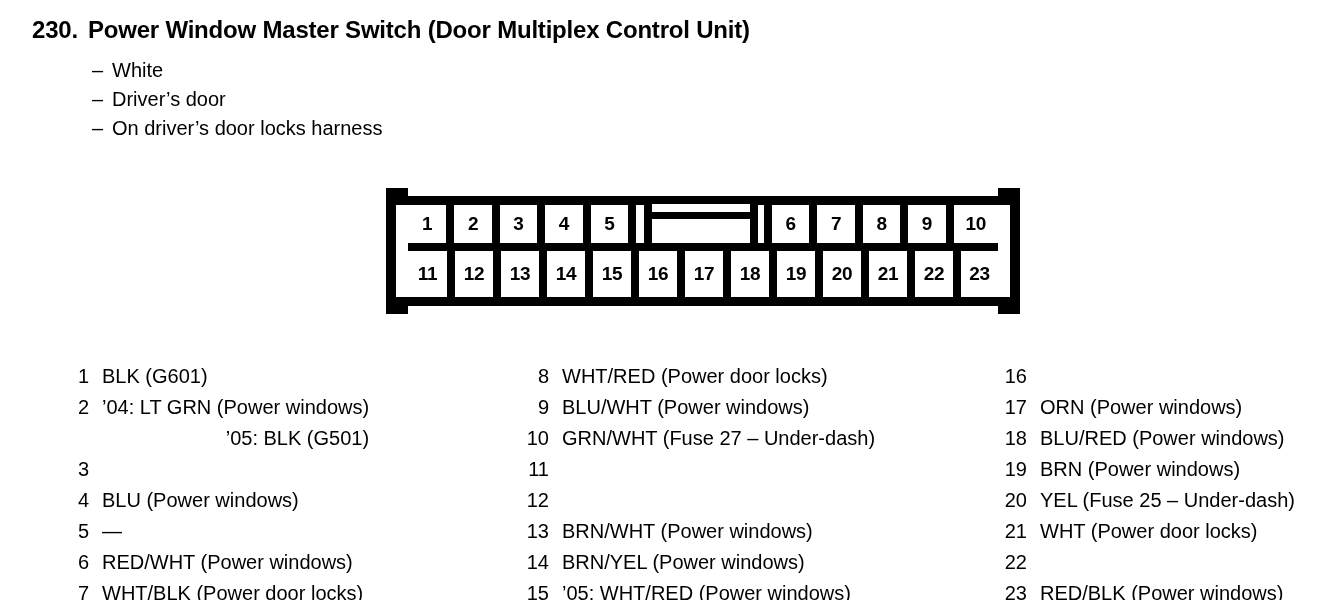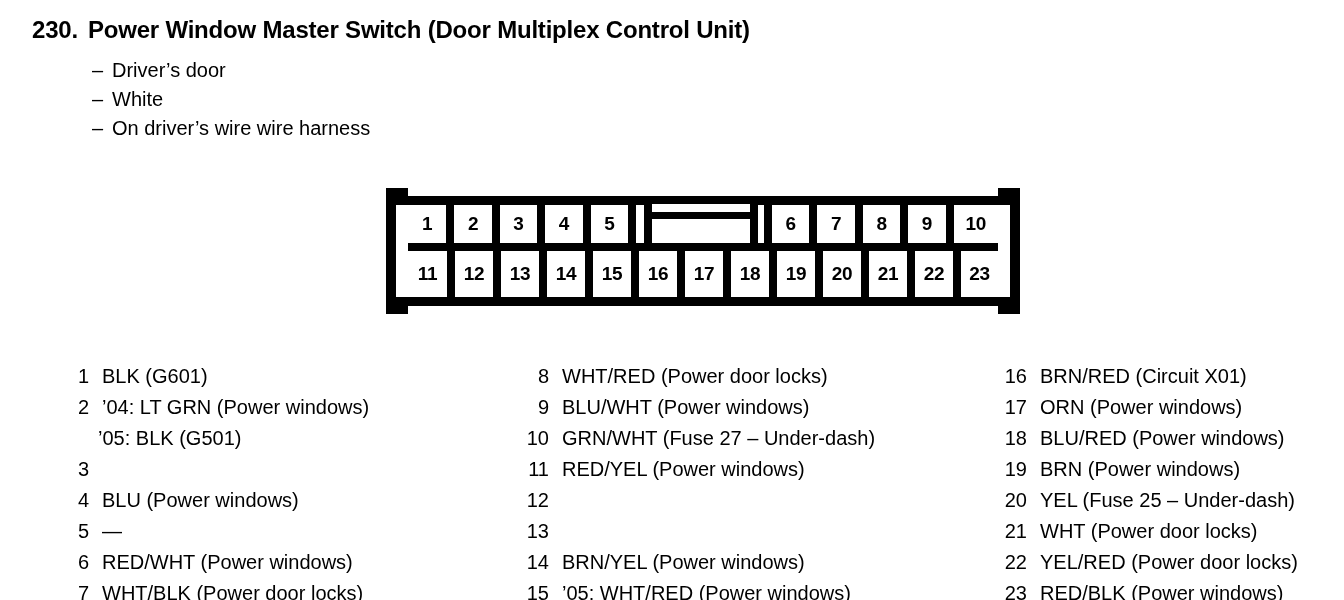--- a/index.html
+++ b/index.html
@@ -196,38 +196,39 @@
     width: 27px;
     text-align: right;
     flex: none;
   }
   .leg-txt {
     margin-left: 13px;
   }
   .leg-sub {
     margin-left: 36px;
     white-space: nowrap;
+    text-align: right;
   }
 </style>
 </head>
 <body>
 
 <div class="title">
   <span class="num">230.</span><span>Power Window Master Switch (Door Multiplex Control Unit)</span>
 </div>
 
 <div class="notes">
   <div class="note-row">
+    <span class="note-dash">–</span><span>White</span>
+  </div>
+  <div class="note-row">
     <span class="note-dash">–</span><span>Driver’s door</span>
   </div>
   <div class="note-row">
-    <span class="note-dash">–</span><span>White</span>
-  </div>
-  <div class="note-row">
-    <span class="note-dash">–</span><span>On driver’s wire wire harness</span>
+    <span class="note-dash">–</span><span>On driver’s door locks harness</span>
   </div>
 </div>
 
 <div class="connector">
   <div class="shell-left"></div>
   <div class="shell-right"></div>
   <div class="shell-rail-l"></div>
   <div class="shell-rail-l2"></div>
   <div class="shell-rail-r"></div>
   <div class="shell-rail-r2"></div>
@@ -316,42 +317,41 @@
   <div class="leg-row">
     <span class="leg-num">9</span>
     <span class="leg-txt">BLU/WHT (Power windows)</span>
   </div>
   <div class="leg-row">
     <span class="leg-num">10</span>
     <span class="leg-txt">GRN/WHT (Fuse 27 – Under-dash)</span>
   </div>
   <div class="leg-row">
     <span class="leg-num">11</span>
-    <span class="leg-txt">RED/YEL (Power windows)</span>
   </div>
   <div class="leg-row">
     <span class="leg-num">12</span>
   </div>
   <div class="leg-row">
     <span class="leg-num">13</span>
+    <span class="leg-txt">BRN/WHT (Power windows)</span>
   </div>
   <div class="leg-row">
     <span class="leg-num">14</span>
     <span class="leg-txt">BRN/YEL (Power windows)</span>
   </div>
   <div class="leg-row">
     <span class="leg-num">15</span>
     <span class="leg-txt">’05: WHT/RED (Power windows)</span>
   </div>
 </div>
 
 <div class="legend col3">
   <div class="leg-row">
     <span class="leg-num">16</span>
-    <span class="leg-txt">BRN/RED (Circuit X01)</span>
   </div>
   <div class="leg-row">
     <span class="leg-num">17</span>
     <span class="leg-txt">ORN (Power windows)</span>
   </div>
   <div class="leg-row">
     <span class="leg-num">18</span>
     <span class="leg-txt">BLU/RED (Power windows)</span>
   </div>
   <div class="leg-row">
@@ -361,19 +361,18 @@
   <div class="leg-row">
     <span class="leg-num">20</span>
     <span class="leg-txt">YEL (Fuse 25 – Under-dash)</span>
   </div>
   <div class="leg-row">
     <span class="leg-num">21</span>
     <span class="leg-txt">WHT (Power door locks)</span>
   </div>
   <div class="leg-row">
     <span class="leg-num">22</span>
-    <span class="leg-txt">YEL/RED (Power door locks)</span>
   </div>
   <div class="leg-row">
     <span class="leg-num">23</span>
     <span class="leg-txt">RED/BLK (Power windows)</span>
   </div>
 </div>
 
 </body></html>

